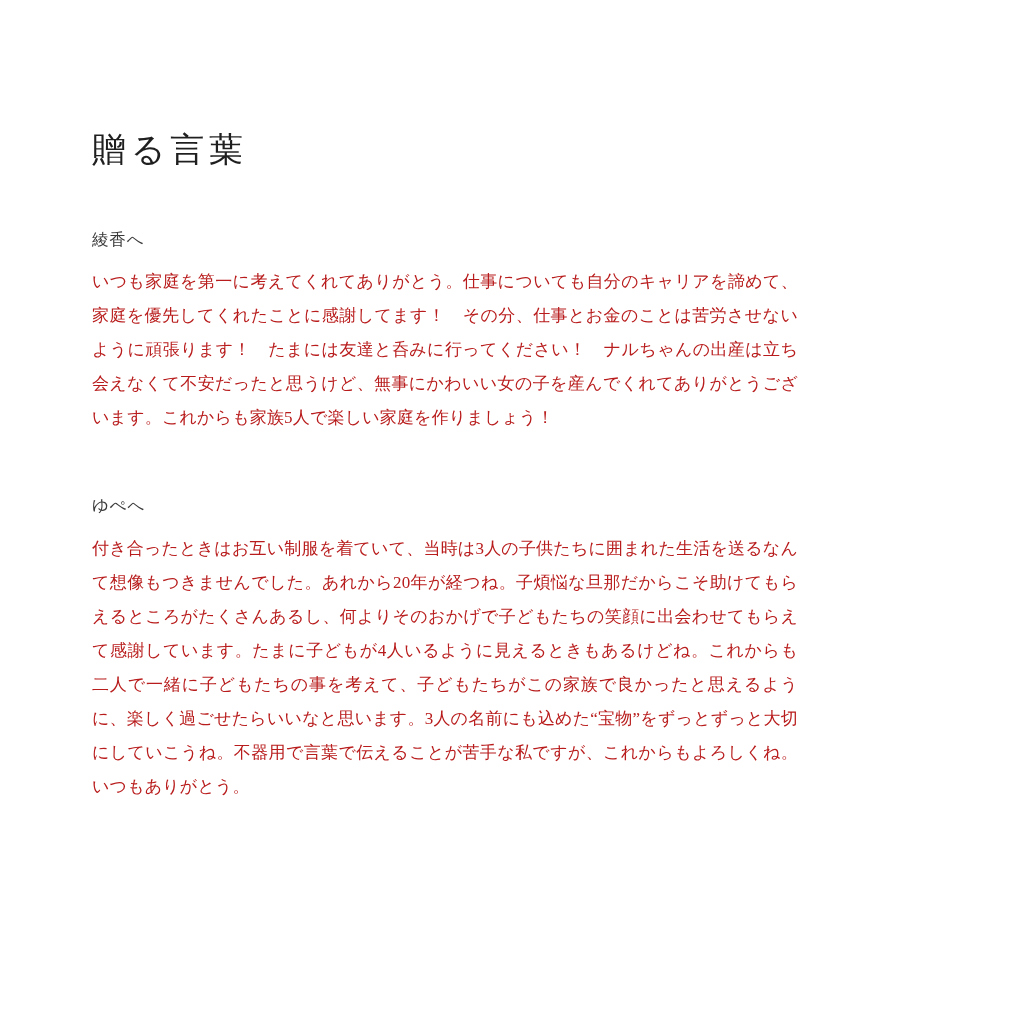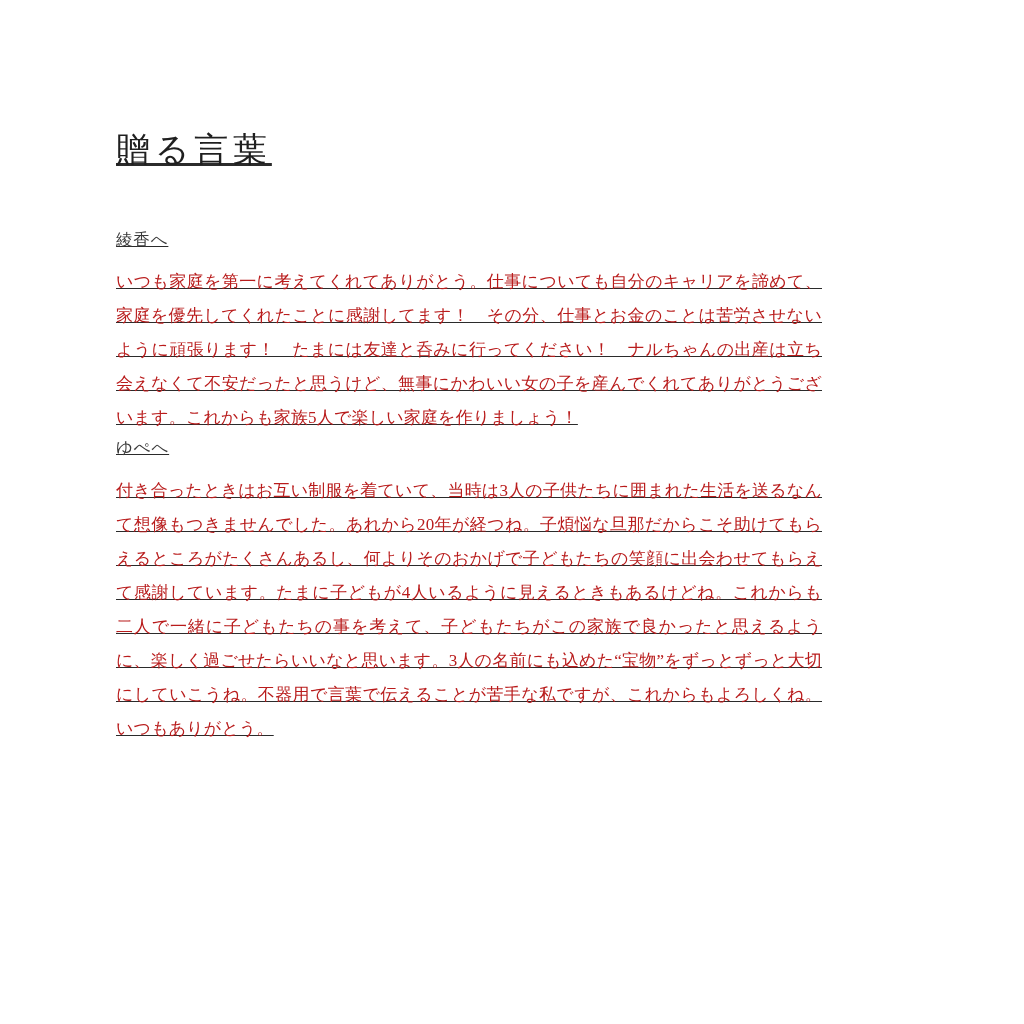--- a/index.html
+++ b/index.html
@@ -12,32 +12,32 @@
     background: #ffffff;
     font-family: "Liberation Serif", "DejaVu Serif", serif;
     color: #2b2b2b;
     overflow: hidden;
   }
   .page {
     position: relative;
     width: 980px;
     height: 1024px;
     box-sizing: border-box;
-    padding: 130px 160px 0 116px;
-    text-decoration: underline;
+    padding: 130px 160px 0 92px;
   }
   .doc-title {
     font-size: 34px;
     letter-spacing: 0.14em;
     font-weight: 400;
     color: #1f1f1f;
     margin: 0 0 56px 0;
     line-height: 1.2;
   }
   .section {
+    margin-bottom: 58px;
   }
   .section:last-child {
     margin-bottom: 0;
   }
   .salutation {
     font-size: 16.5px;
     letter-spacing: 0.05em;
     color: #3a3a3a;
     margin: 0 0 12px 0;
     line-height: 1.6;

